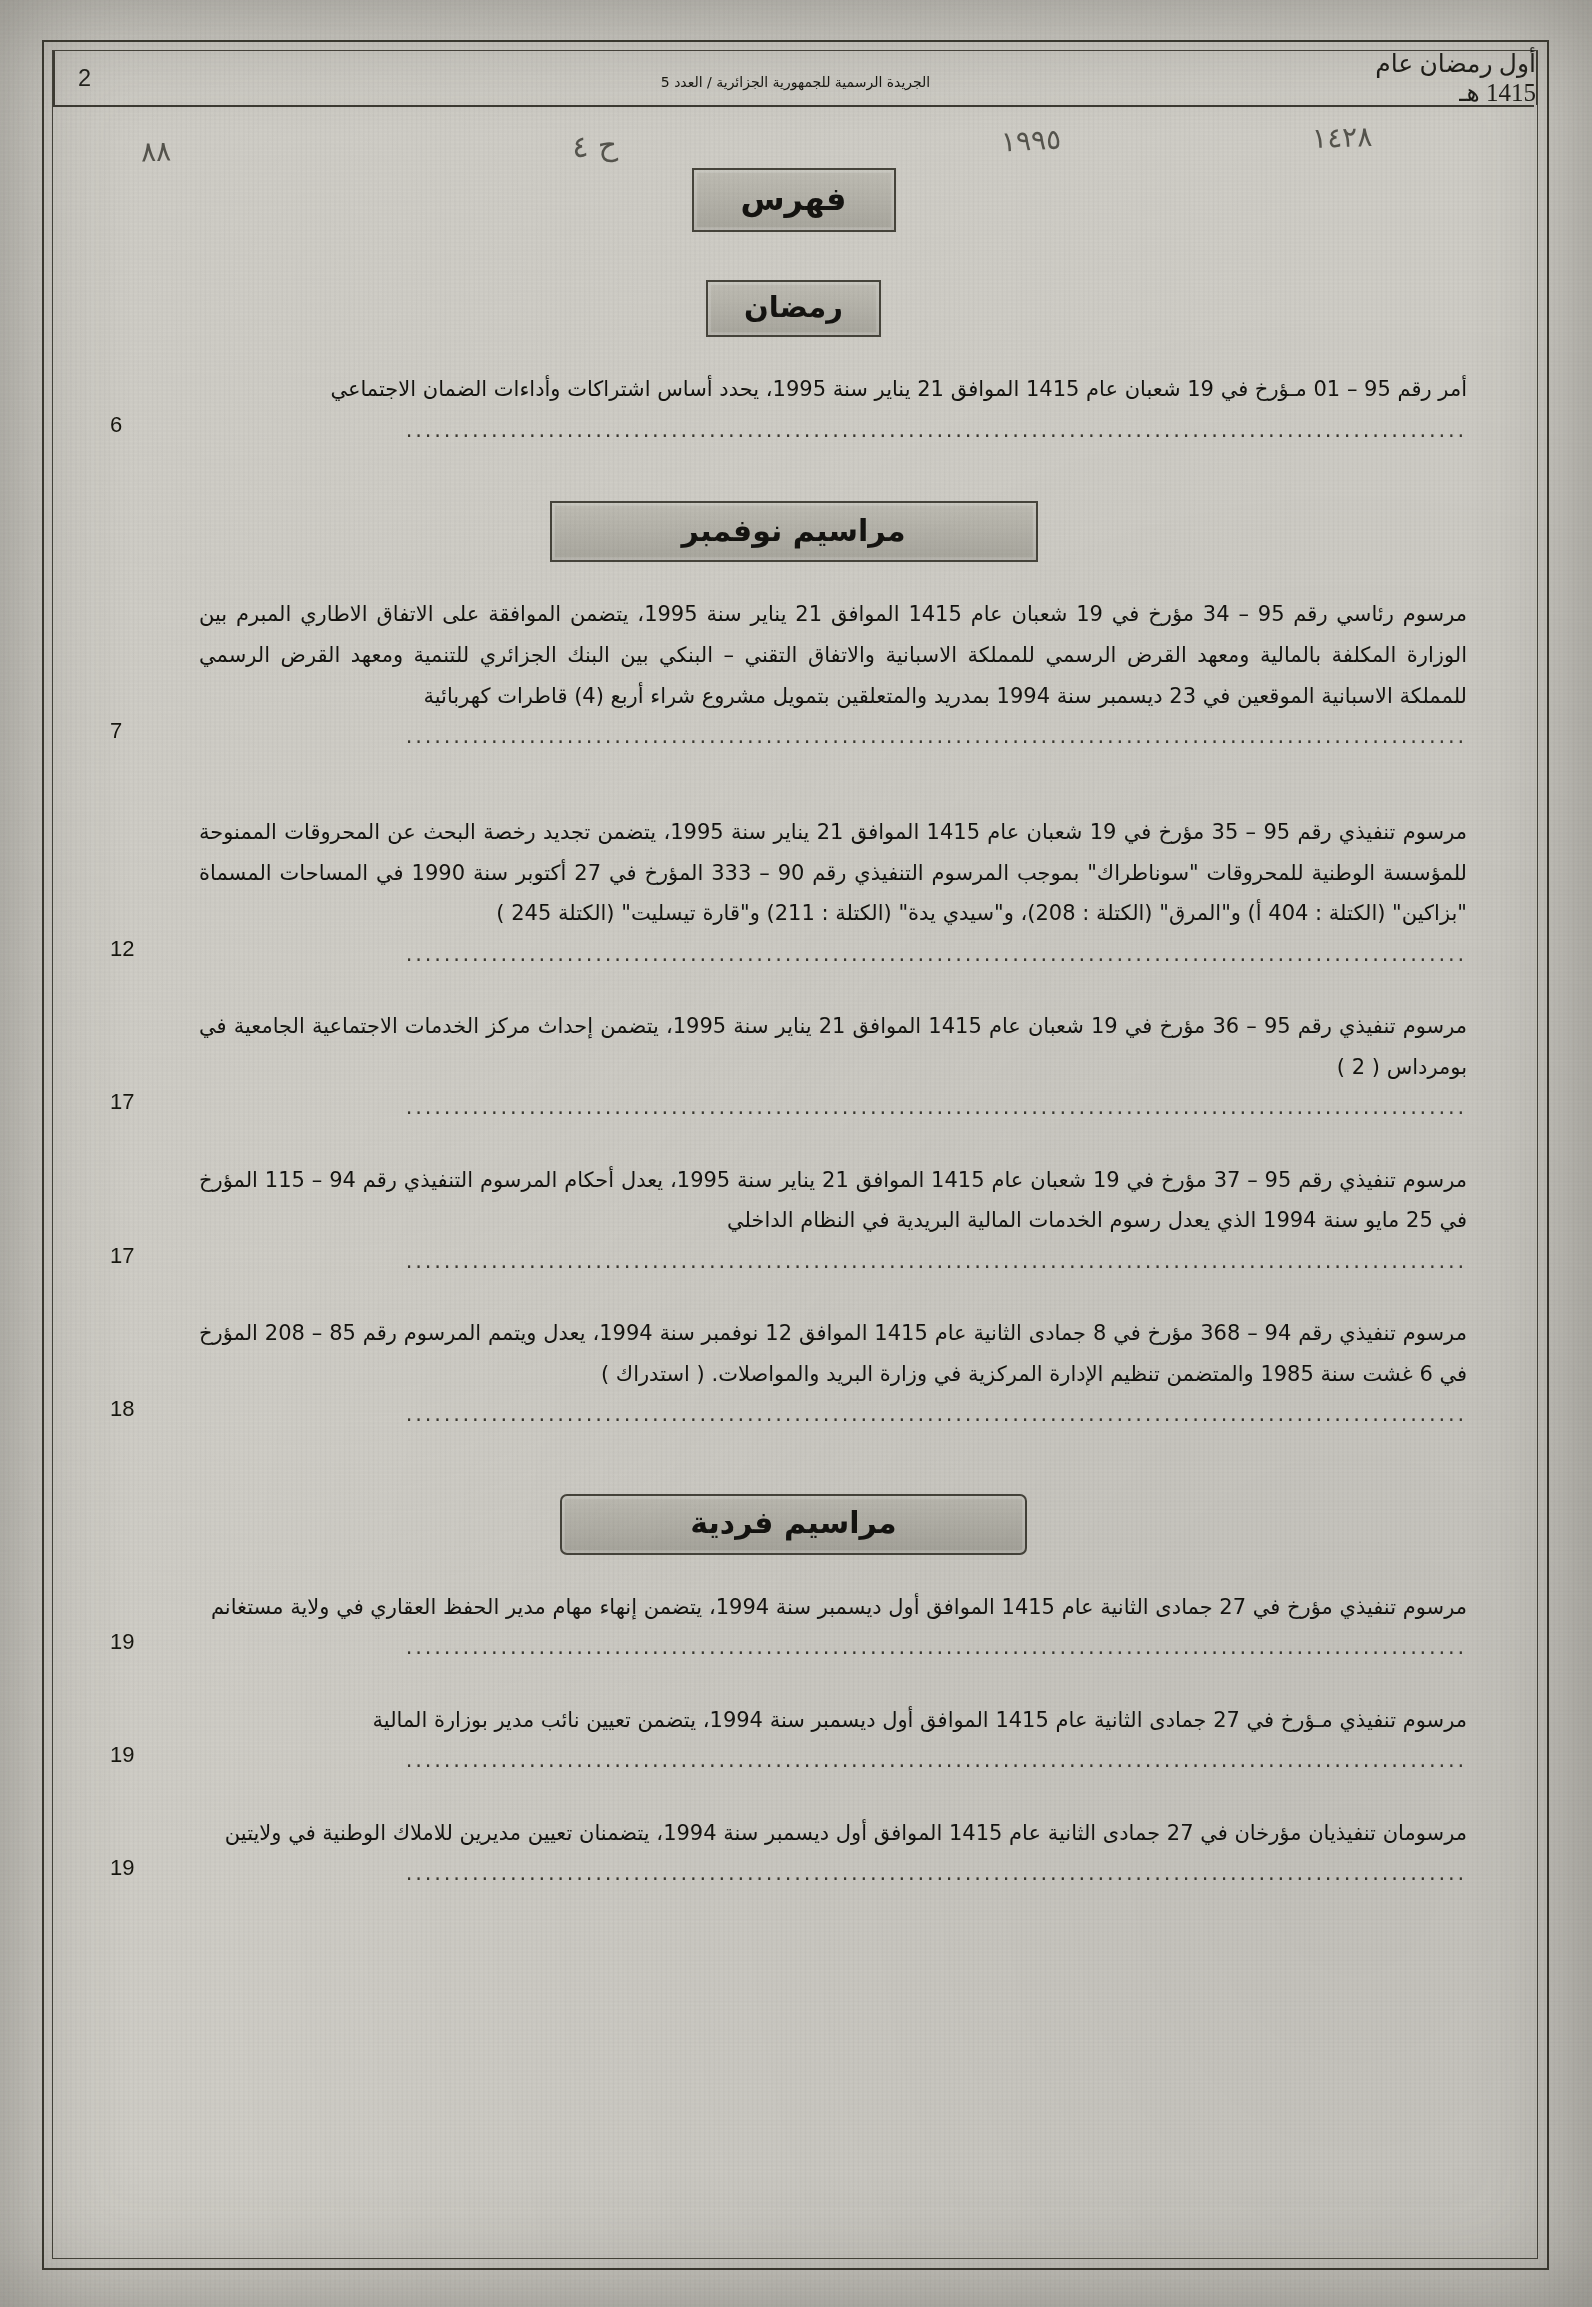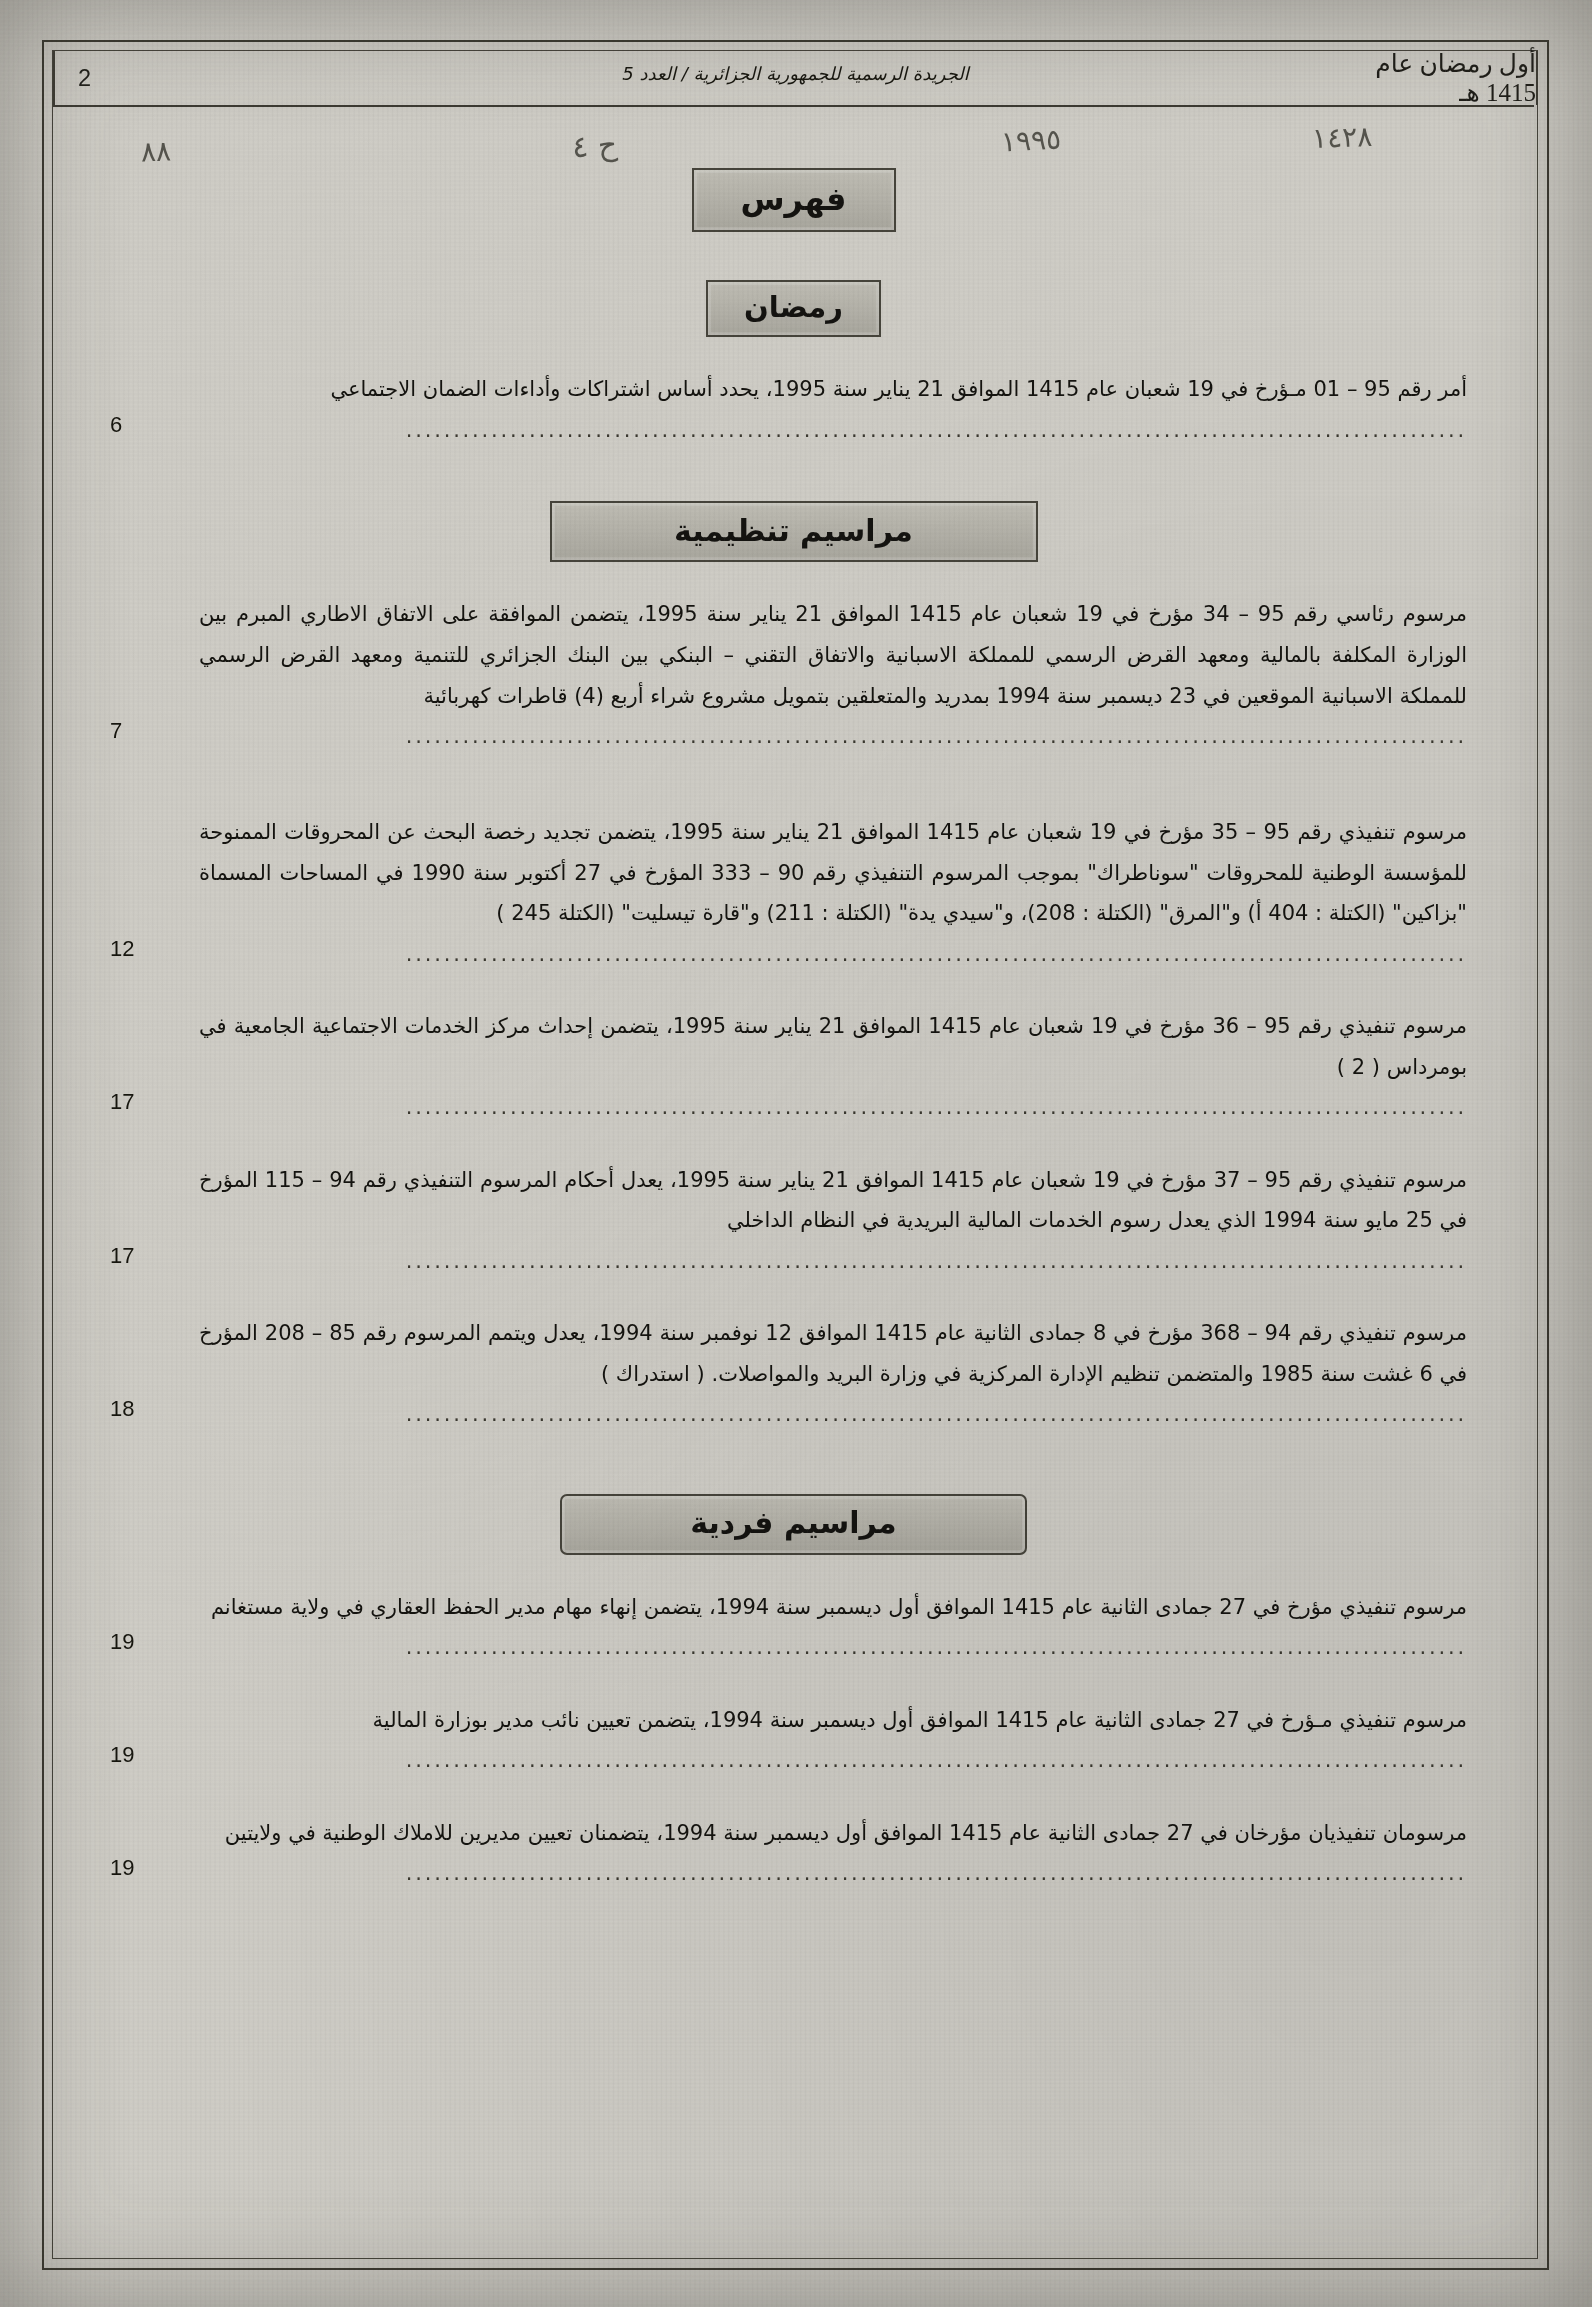--- a/index.html
+++ b/index.html
@@ -88,29 +88,28 @@
     justify-content: center;
     font-size: 25px;
     color: #1e1d18;
     font-family: Liberation Serif, serif;
     letter-spacing: 0px;
   }
   .header-title {
     position: absolute;
     left: 0;
     right: 0;
-    top: 46px;
+    top: 55px;
     height: 54px;
     display: flex;
     align-items: center;
     justify-content: center;
-    font-size: 18px;
+    font-size: 14px;
     color: #17160f;
     font-family: "DejaVu Sans", sans-serif;
-    font-style: italic;
   }
 
   
   .note {
     position: absolute;
     font-family: "DejaVu Serif", serif;
     color: #3b3a33;
     opacity: 0.82;
     transform: rotate(-2deg);
     font-size: 28px;
@@ -199,21 +198,21 @@
     <div class="box-heading bh-fehres">فهرس</div>
 
     <div class="box-heading bh-awamer">رمضان</div>
 
     <div class="entry">
       <span class="body">أمر رقم 95 – 01 مـؤرخ في 19 شعبان عام 1415 الموافق 21 يناير سنة 1995، يحدد أساس اشتراكات وأداءات الضمان الاجتماعي</span>
       <span class="leader">................................................................................................................</span>
       <span class="pageno">6</span>
     </div>
 
-    <div class="box-heading bh-wide">مراسيم تنظيمية</div>
+    <div class="box-heading bh-wide">مراسيم نوفمبر</div>
 
     <div class="entry">
       <span class="body">مرسوم رئاسي رقم 95 – 34 مؤرخ في 19 شعبان عام 1415 الموافق 21 يناير سنة 1995، يتضمن الموافقة على الاتفاق الاطاري المبرم بين الوزارة المكلفة بالمالية ومعهد القرض الرسمي للمملكة الاسبانية والاتفاق التقني – البنكي بين البنك الجزائري للتنمية ومعهد القرض الرسمي للمملكة الاسبانية الموقعين في 23 ديسمبر سنة 1994 بمدريد والمتعلقين بتمويل مشروع شراء أربع (4) قاطرات كهربائية</span>
       <span class="leader">................................................................................................................</span>
       <span class="pageno">7</span>
     </div>
 
     <div class="gap-lg"></div>
 
     <div class="entry">

